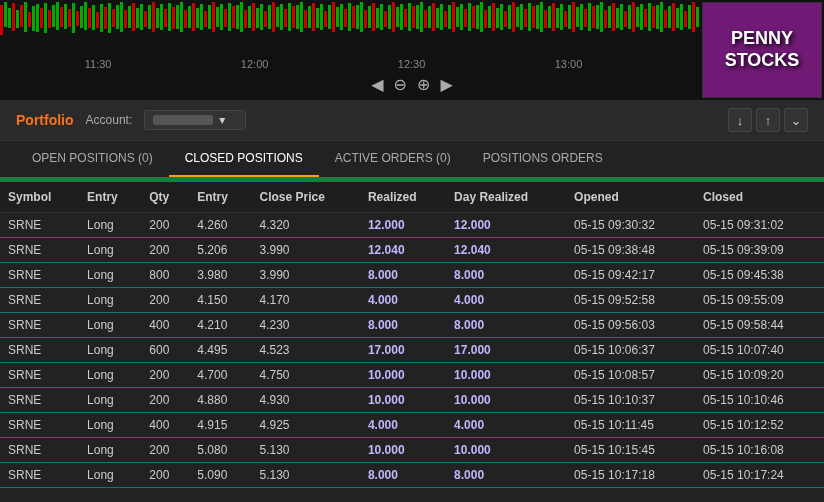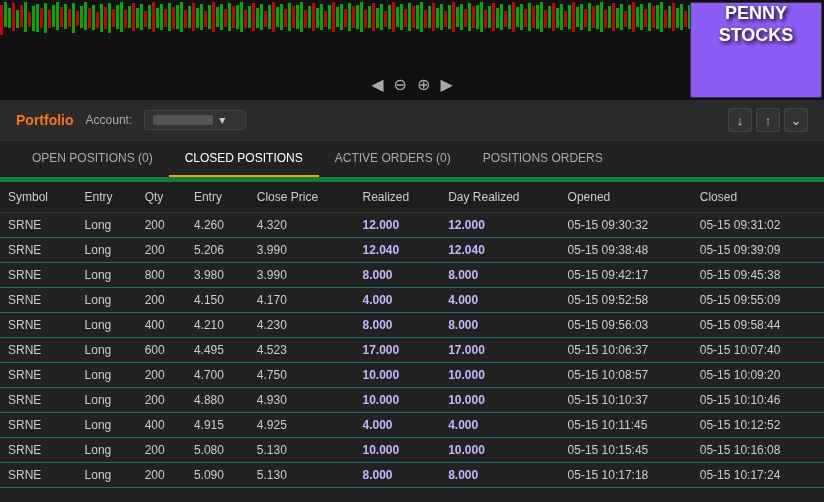--- a/index.html
+++ b/index.html
@@ -46,25 +46,26 @@
 
     .chart-controls span {
       cursor: pointer;
       user-select: none;
     }
 
     .penny-stocks-badge {
       position: absolute;
       top: 2px;
       right: 2px;
-      background: #8b5cf6;
+      background: #701a75;
       border: 1px solid #333;
-      width: 132px;
+      width: 120px;
       height: 96px;
       display: flex;
+      align-items: center;
       justify-content: center;
       overflow: hidden;
     }
 
     .penny-stocks-text {
       color: #fff;
       font-size: 18px;
       font-weight: bold;
       text-align: center;
       line-height: 1.2;
@@ -172,21 +173,21 @@
     }
 
     thead tr {
       background: #1e1e1e;
     }
 
     thead th {
       padding: 8px 8px;
       text-align: left;
       color: #ccc;
-      font-weight: normal;
+      font-weight: bold;
       font-size: 12px;
       border-bottom: 1px solid #333;
       white-space: nowrap;
     }
 
     tbody tr {
       border-bottom: 1px solid #0f766e;
     }
 
     tbody td {
@@ -386,20 +387,27 @@
       <rect x="672" y="3" width="3" height="28" fill="#cc0000"></rect>
       <rect x="676" y="8" width="3" height="20" fill="#00aa00"></rect>
       <rect x="680" y="4" width="3" height="26" fill="#00aa00"></rect>
       <rect x="684" y="11" width="3" height="16" fill="#cc0000"></rect>
       <rect x="688" y="5" width="3" height="24" fill="#00aa00"></rect>
       <rect x="692" y="2" width="3" height="30" fill="#cc0000"></rect>
       <rect x="696" y="7" width="3" height="20" fill="#00aa00"></rect>
     </svg>
   </div>
 
+  <div class="time-axis">
+    <span>11:30</span>
+    <span>12:00</span>
+    <span>12:30</span>
+    <span>13:00</span>
+    <span>13:30</span>
+  </div>
 
   <div class="chart-controls">
     <span title="Back">◀</span>
     <span title="Zoom out">⊖</span>
     <span title="Zoom in">⊕</span>
     <span title="Forward">▶</span>
   </div>
 
   <div class="penny-stocks-badge">
     <div class="penny-stocks-text">

